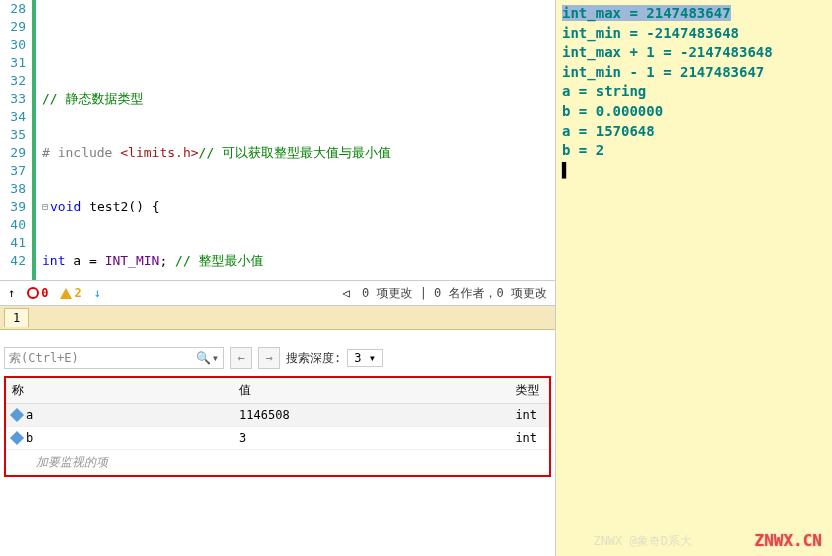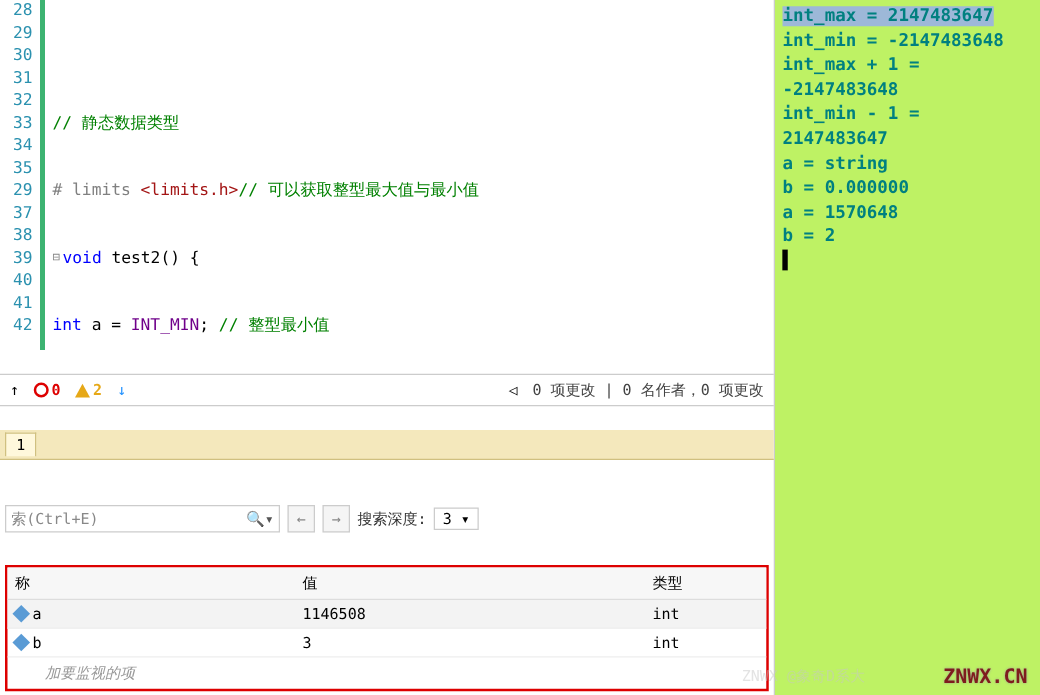--- a/index.html
+++ b/index.html
@@ -1,18 +1,18 @@
 <!DOCTYPE html>
 <html><head>
 <meta charset="utf-8">
 <style>
 * { margin: 0; padding: 0; box-sizing: border-box; font-family: Consolas, "Microsoft YaHei", monospace; }
 body { width: 832px; height: 556px; display: flex; background: #fff; overflow: hidden; position: relative; }
-.left { width: 620px; display: flex; flex-direction: column; border-right: 1px solid #ccc; gap: 19px; }
-.right { flex: 1; background: #bef264; padding: 4px 6px; font-weight: bold; font-size: 14px; line-height: 1.4; }
+.left { width: 556px; display: flex; flex-direction: column; border-right: 1px solid #ccc; }
+.right { flex: 1; background: #fef9c3; padding: 4px 6px; font-weight: bold; font-size: 14px; line-height: 1.4; }
 .right .hl { background: #9db8d8; display: inline; }
 .right .cy { color: #008080; }
 .right .caret { color: #000; }
 
 .editor { display: flex; height: 280px; overflow: hidden; }
 .gutter { width: 36px; background: #fff; color: #2b91af; text-align: right; padding-right: 6px; font-size: 13px; line-height: 18px; border-right: 4px solid #3cb371; }
 .code { flex: 1; padding-left: 6px; font-size: 13px; line-height: 18px; white-space: pre; }
 .code .row { height: 18px; display: flex; align-items: flex-start; }
 .c-comment { color: #008000; }
 .c-keyword { color: #0000ff; }
@@ -45,21 +45,21 @@
 .whead { display: flex; background: #f7f7f7; border-bottom: 1px solid #ddd; }
 .wrow { display: flex; border-bottom: 1px solid #eee; }
 .wrow:nth-child(even) { background: #f3f3f3; }
 .wcell { padding: 4px 6px; }
 .wcell.name { width: 230px; display: flex; align-items: center; gap: 4px; }
 .wcell.value { width: 280px; }
 .wcell.type { width: 40px; }
 .cube { width: 10px; height: 10px; background: #5a9bd5; transform: rotate(45deg); display: inline-block; }
 .additem { color: #999; font-style: italic; padding: 4px 6px; margin-left: 24px; }
 
-.watermark { position: absolute; bottom: 6px; right: 10px; color: #7f1d1d; font-weight: bold; font-size: 16px; text-shadow: 0 0 2px #999; margin-left: 11px; }
+.watermark { position: absolute; bottom: 6px; right: 10px; color: #ef4444; font-weight: bold; font-size: 16px; text-shadow: 0 0 2px #999; margin-left: 11px; }
 .watermark2 { position: absolute; bottom: 6px; right: 140px; color: rgba(200,200,200,0.5); font-size: 12px; }
 </style>
 </head>
 <body>
 
 <div class="left">
   <div class="editor">
     <div class="gutter">
       <div>28</div>
         <div>29</div>
@@ -73,21 +73,21 @@
         <div>37</div>
         <div>38</div>
         <div>39</div>
         <div>40</div>
         <div>41</div>
         <div>42</div>
     </div>
     <div class="code">
       <div class="row"></div>
       <div class="row">    <span class="c-comment">// 静态数据类型</span></div>
-      <div class="row">    <span class="c-pp"># limits </span><span class="c-include">&lt;limits.h&gt;</span><span class="c-comment">// 可以获取整型最大值与最小值</span></div>
+      <div class="row">    <span class="c-pp"># include </span><span class="c-include">&lt;limits.h&gt;</span><span class="c-comment">// 可以获取整型最大值与最小值</span></div>
       <div class="row">  <span class="collapse">⊟</span><span class="c-keyword">void</span><span> test2() {</span></div>
       <div class="row">        <span class="c-keyword">int</span><span> a = </span><span class="c-macro">INT_MIN</span><span>; </span><span class="c-comment">// 整型最小值</span></div>
       
       
       
       
       
       
       
       

